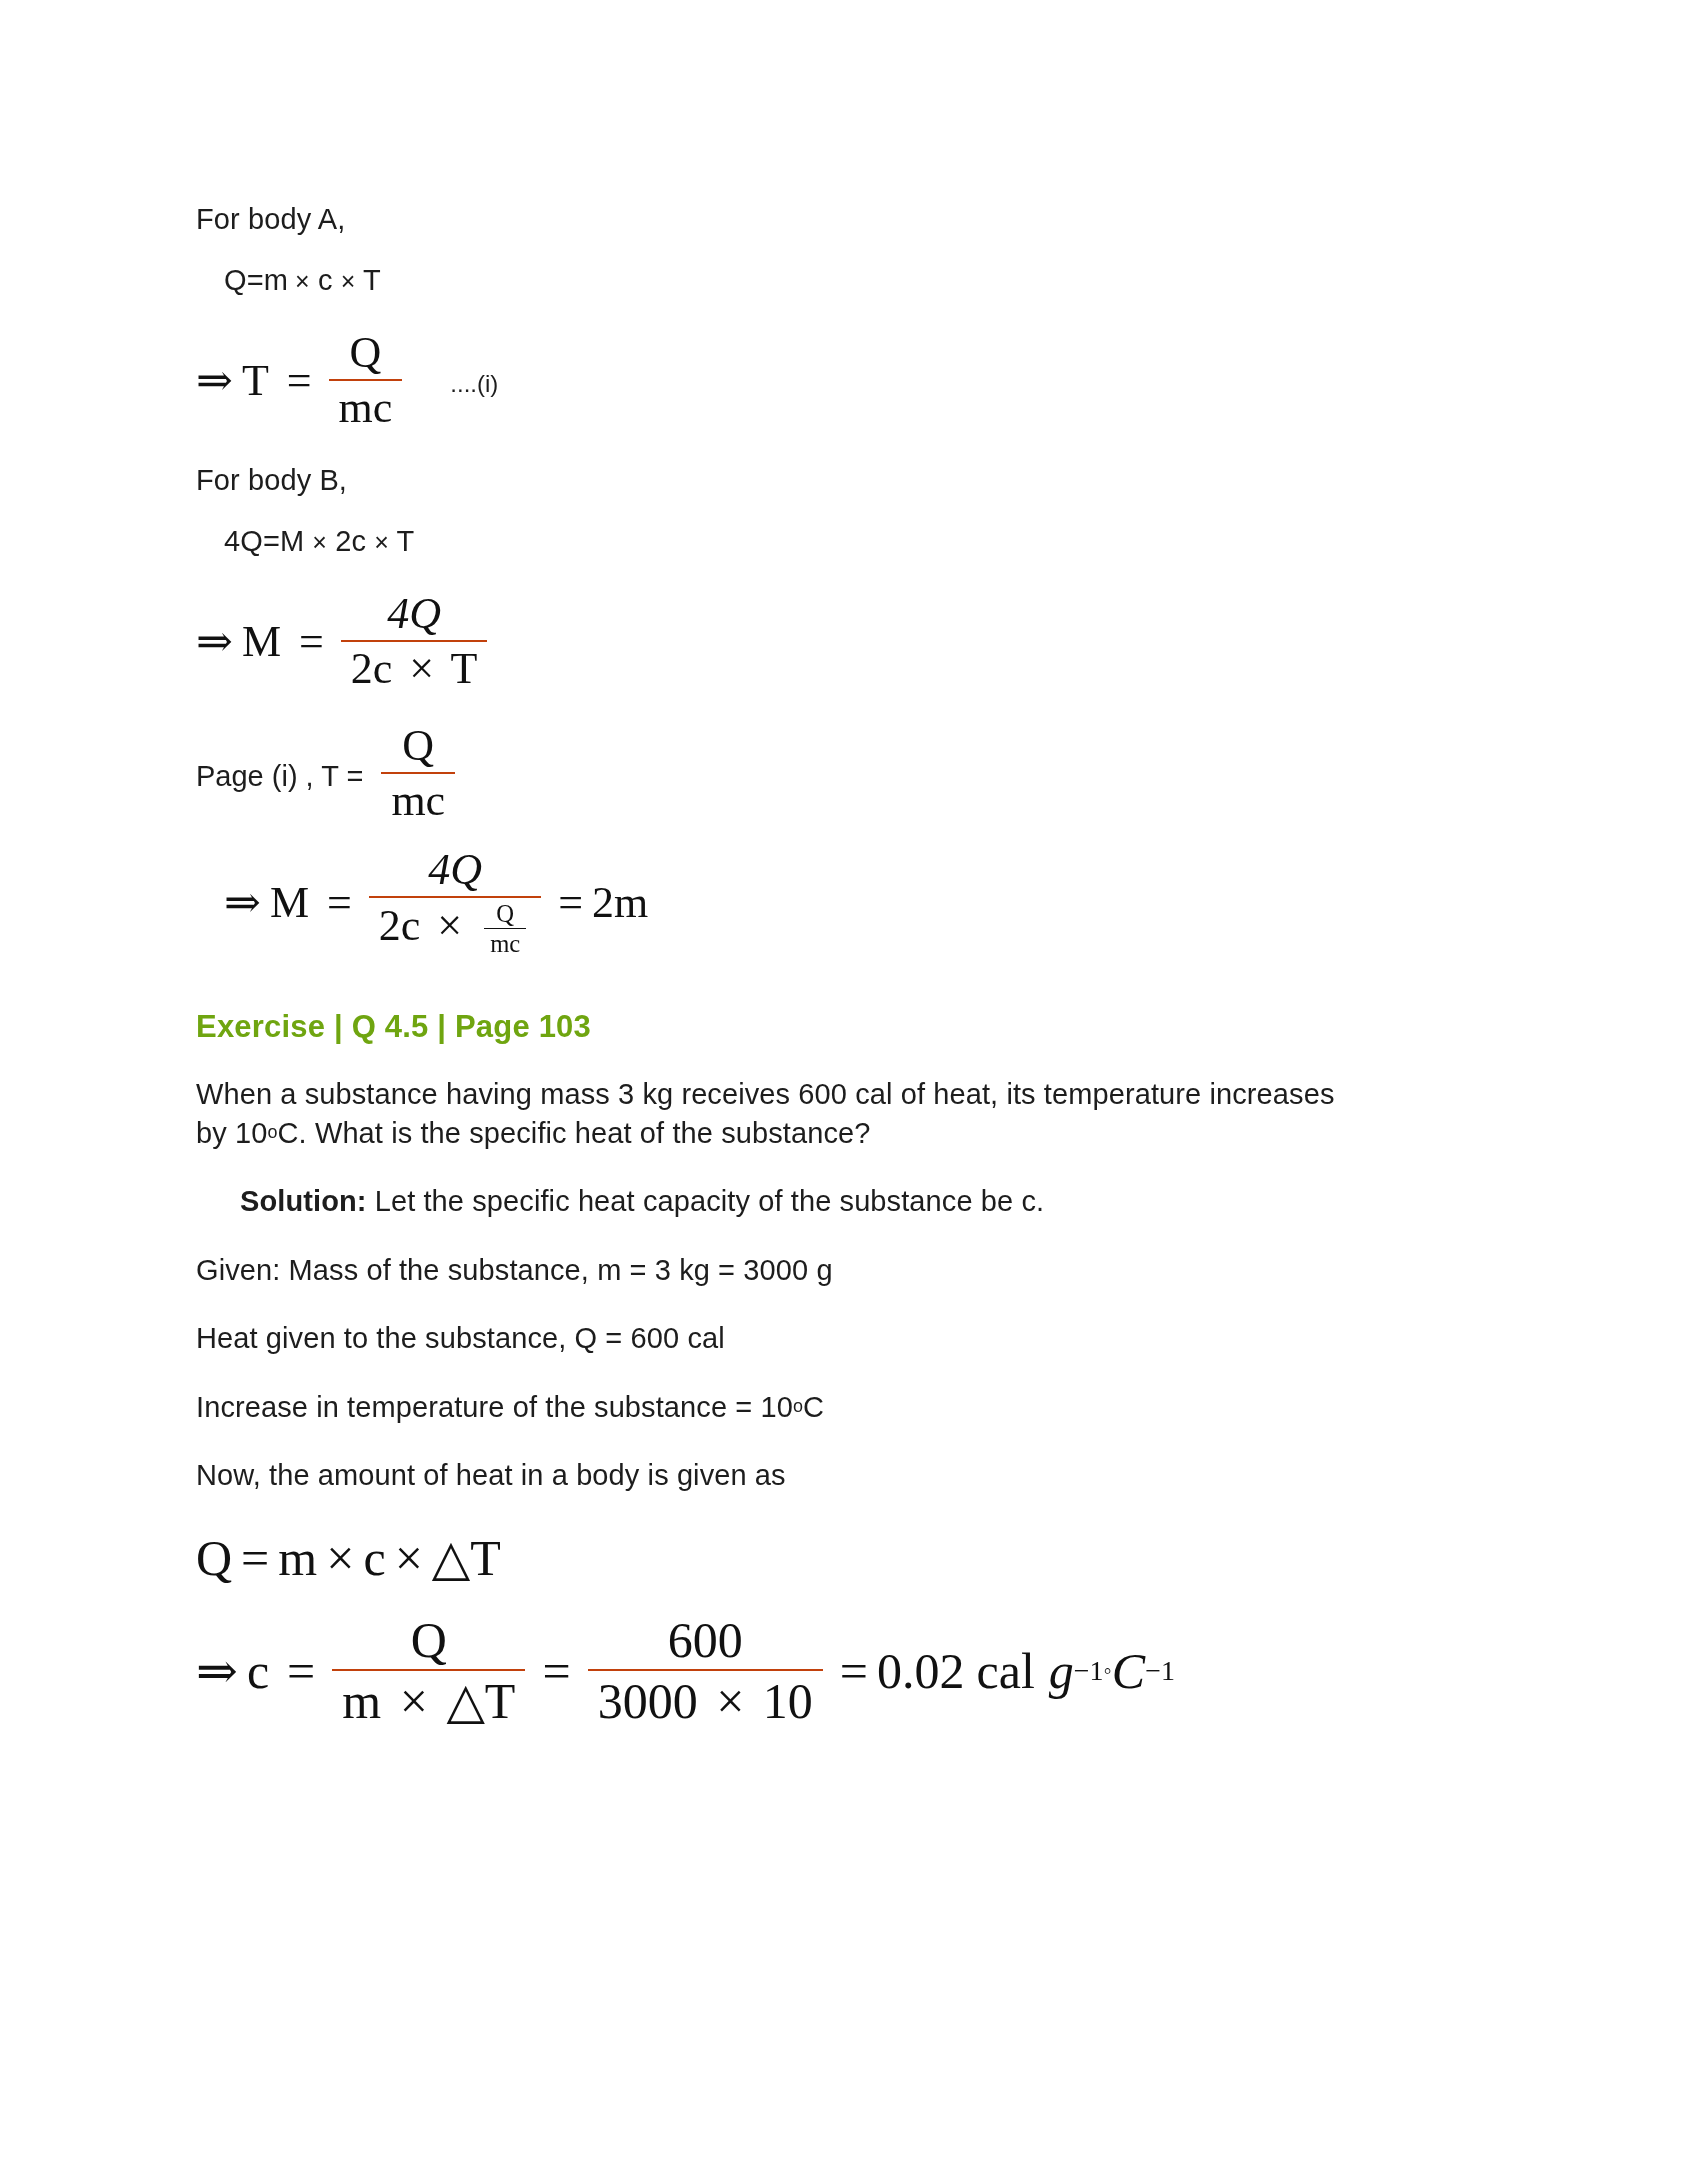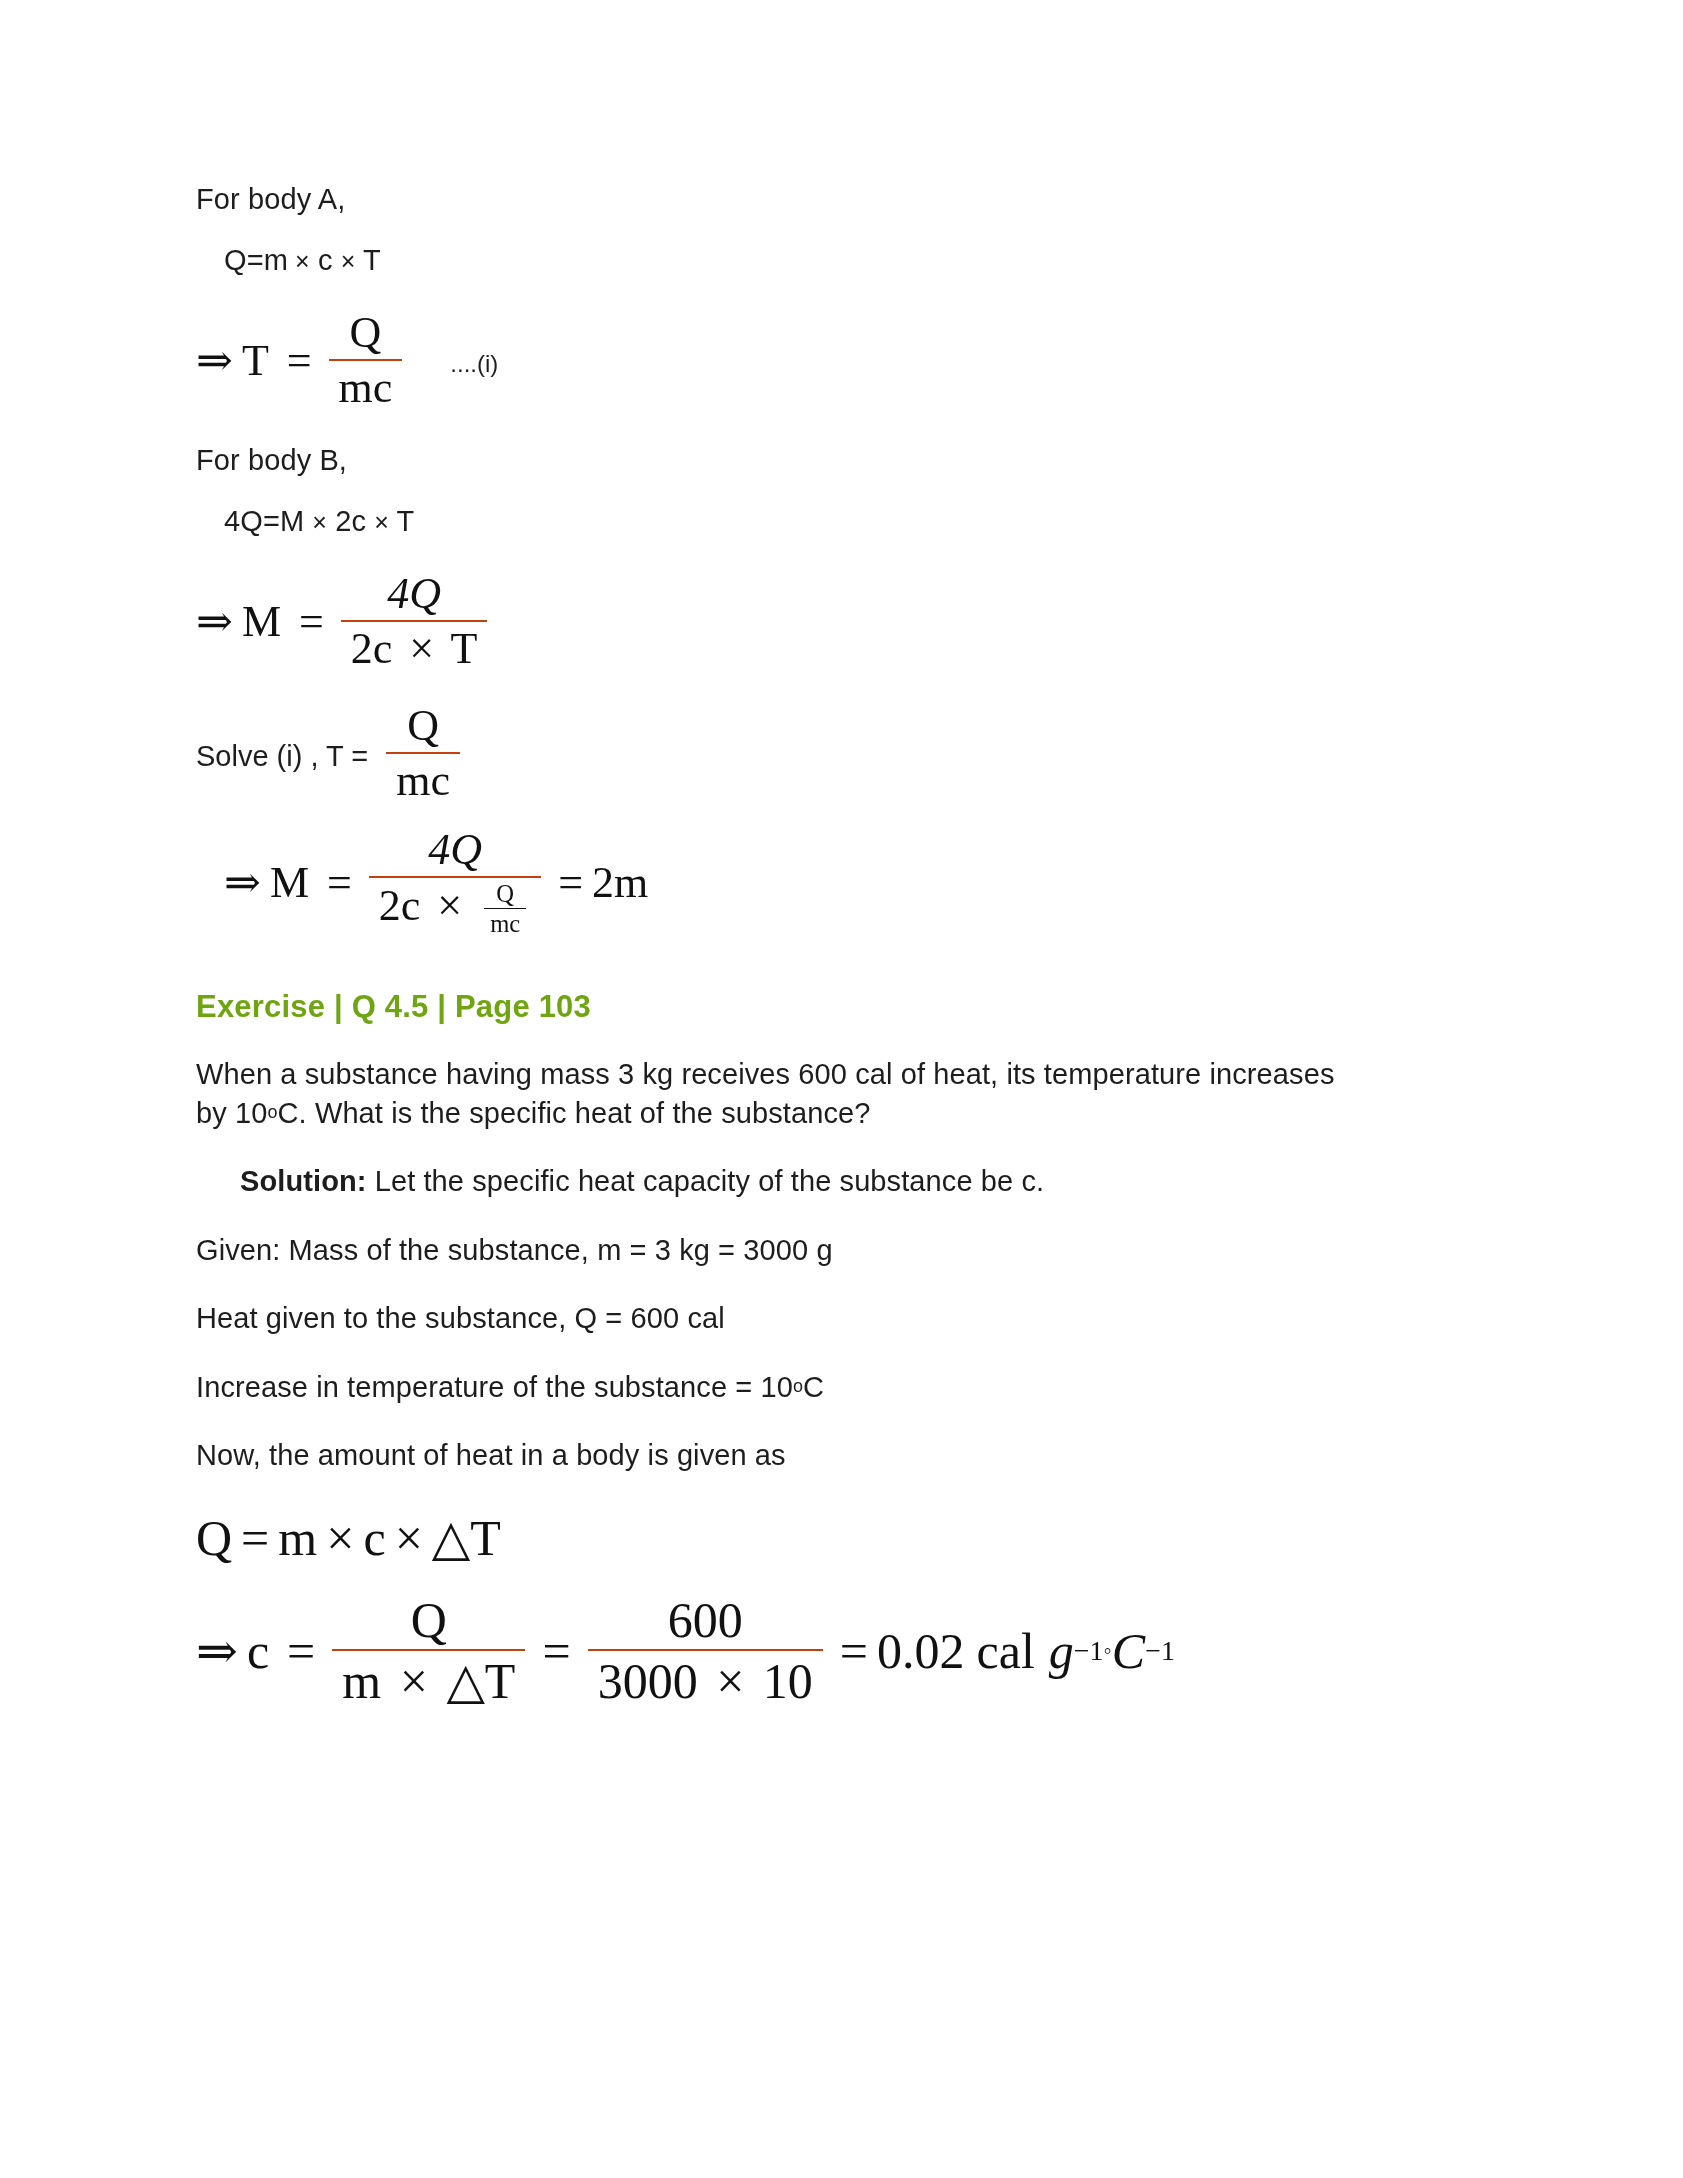--- a/index.html
+++ b/index.html
@@ -20,21 +20,21 @@
     width: 1683px;
     height: 2178px;
     background: #ffffff;
     box-sizing: border-box;
     padding: 0;
   }
 
   .content {
     position: absolute;
     left: 196px;
-    top: 180px;
+    top: 200px;
     width: 1317px;
   }
 
   
   .txt {
     font-family: "Liberation Sans", sans-serif;
     font-size: 29px;
     line-height: 1.33;
     color: #1d1d1d;
     letter-spacing: 0.1px;
@@ -184,21 +184,21 @@
         <span class="num ital">4Q</span>
         <span class="den">
           <span>2c</span>
           <span class="op-tight">×</span>
           <span>T</span>
         </span>
       </span>
     </div>
 
     <div class="math math-lg gap-md">
-      <span class="from-label">Solve (i) , T =</span>
+      <span class="from-label">Page (i) , T =</span>
       <span class="frac">
         <span class="num">Q</span>
         <span class="den">mc</span>
       </span>
     </div>
 
     <div class="math math-lg gap-sm">
       <span class="arrow">⇒</span>
       <span class="op">M</span>
       <span class="op">=</span>

